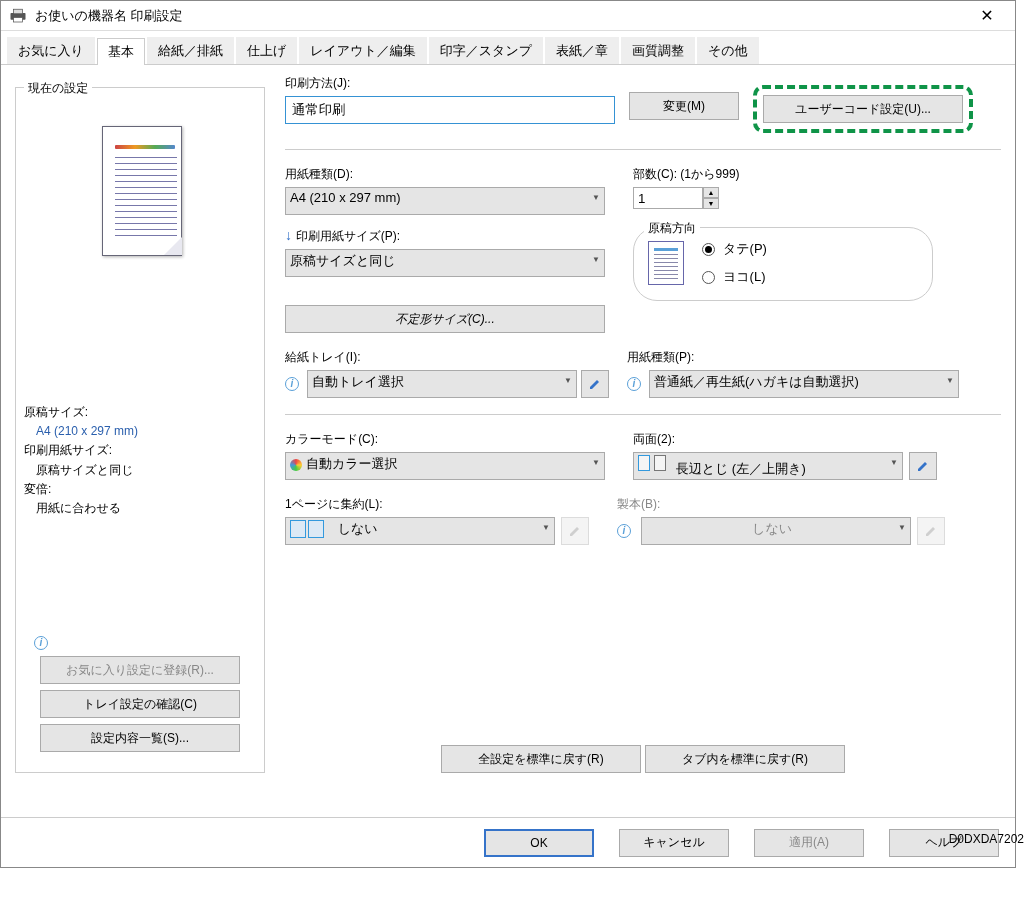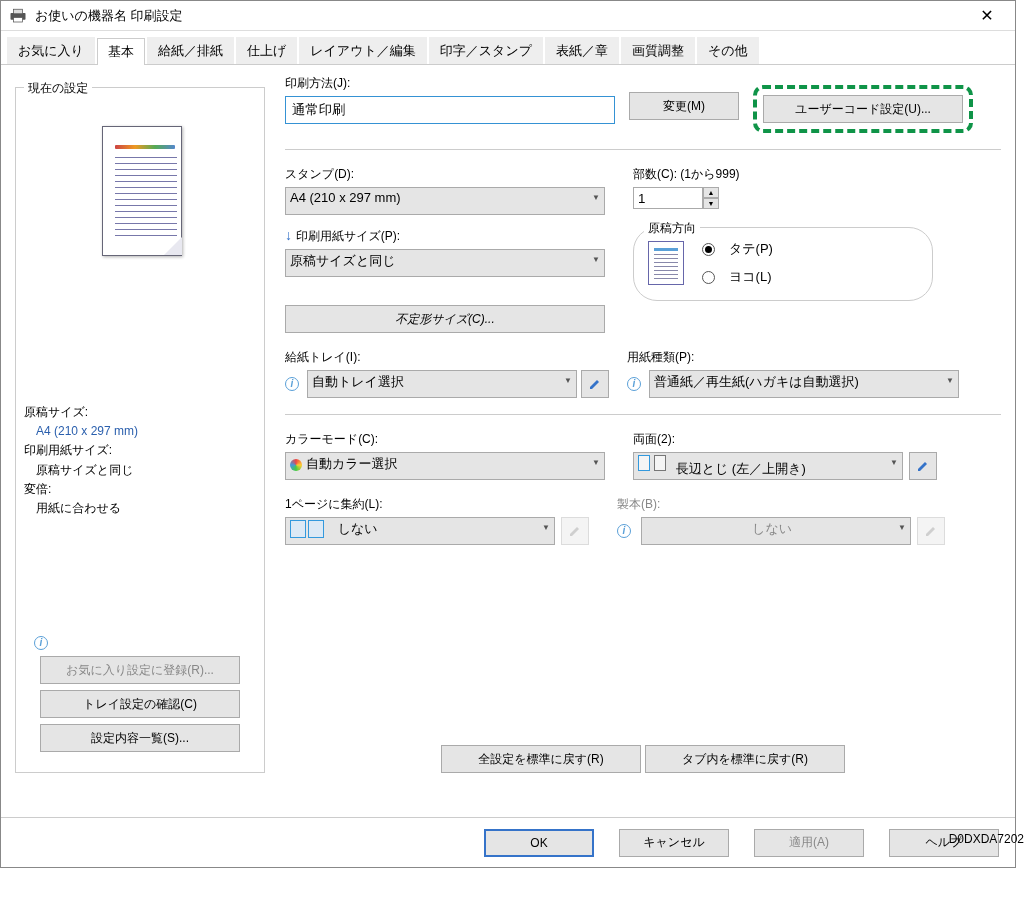--- a/index.html
+++ b/index.html
@@ -46,21 +46,21 @@
   .spin .btns button { height:11px; width:16px; border:1px solid #aaa; background:#e5e5e5; font-size:7px; line-height:7px; padding:0; cursor:pointer;}
   .arrow-down-blue { color:#3573c9; font-size:14px; margin-right:4px;}
   .hr { height:1px; background:#ccc; margin:8px 0;}
   .fieldset { border:1px solid #ccc; padding:12px 14px 14px; position:relative; width:300px;}
   .fieldset .legend { position:absolute; top:-8px; left:10px; background:#fff; padding:0 4px; font-size:12px;}
   .orient-row { display:flex; align-items:center; gap:18px;}
   .doc-icon { width:36px; height:44px; border:1px solid #66a; position:relative; background:#fff;}
   .doc-icon::before { content:''; position:absolute; top:6px; left:5px; right:5px; height:3px; background:#5aa0d8;}
   .doc-icon::after { content:''; position:absolute; top:12px; left:5px; right:5px; bottom:5px; background:repeating-linear-gradient(#88a,#88a 1px,transparent 1px,transparent 4px);}
   .radios { display:flex; flex-direction:column; gap:10px;}
-  .radio-row { display:flex; align-items:center; gap:14px;}
+  .radio-row { display:flex; align-items:center; gap:8px;}
   .radio-dot { width:13px; height:13px; border:1px solid #555; border-radius:50%; display:inline-flex; align-items:center; justify-content:center;}
   .radio-dot.checked::after { content:''; width:7px; height:7px; background:#000; border-radius:50%;}
   .pencil-btn { width:28px; height:28px; border:1px solid #aaa; background:#e5e5e5; display:inline-flex; align-items:center; justify-content:center; cursor:pointer;}
   .pencil-btn.disabled { opacity:0.4;}
   .color-dot { width:12px; height:12px; border-radius:50%; background:conic-gradient(#e44,#fc3,#4c4,#49d,#e44); display:inline-block; margin-right:4px; vertical-align:middle;}
   .duplex-ico { display:inline-block; width:30px; height:18px; margin-right:4px; position:relative;}
   .duplex-ico span { position:absolute; width:12px; height:16px; border:1px solid #777; background:#f5f5f5;}
   .duplex-ico span:first-child { left:0; border-color:#39d;}
   .duplex-ico span:last-child { left:16px;}
   .layout-ico { display:inline-block; width:40px; height:20px; margin-right:4px; position:relative; vertical-align:middle;}
@@ -151,21 +151,21 @@
         <button class="btn big" style="margin-top:17px;">変更(M)</button>
         <div class="highlight-box" style="margin-top:10px;">
           <button class="highlight-btn">ユーザーコード設定(U)...</button>
         </div>
       </div>
 
       <div class="hr"></div>
 
       <div class="row">
         <div class="col">
-          <div class="lbl">スタンプ(D):</div>
+          <div class="lbl">用紙種類(D):</div>
           <div class="select"><span>A4 (210 x 297 mm)</span><span class="arrow">▼</span></div>
           <div class="lbl" style="margin-top:10px;"><span class="arrow-down-blue">↓</span><span>印刷用紙サイズ(P):</span></div>
           <div class="select"><span>原稿サイズと同じ</span><span class="arrow">▼</span></div>
           <button class="btn" style="width:320px; margin-top:26px;font-style:italic;">不定形サイズ(C)...</button>
         </div>
         <div class="col" style="margin-left:14px;">
           <div class="lbl">部数(C): (1から999)</div>
           <div class="spin">
             <input value="1" style="">
             <div class="btns">

